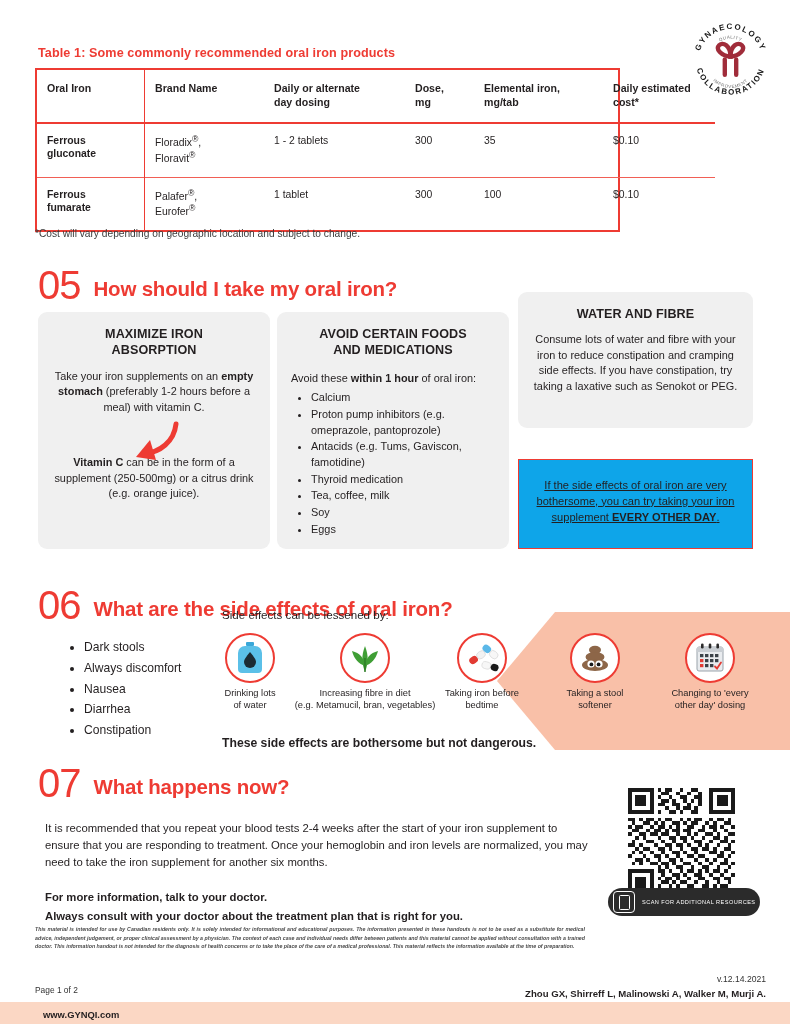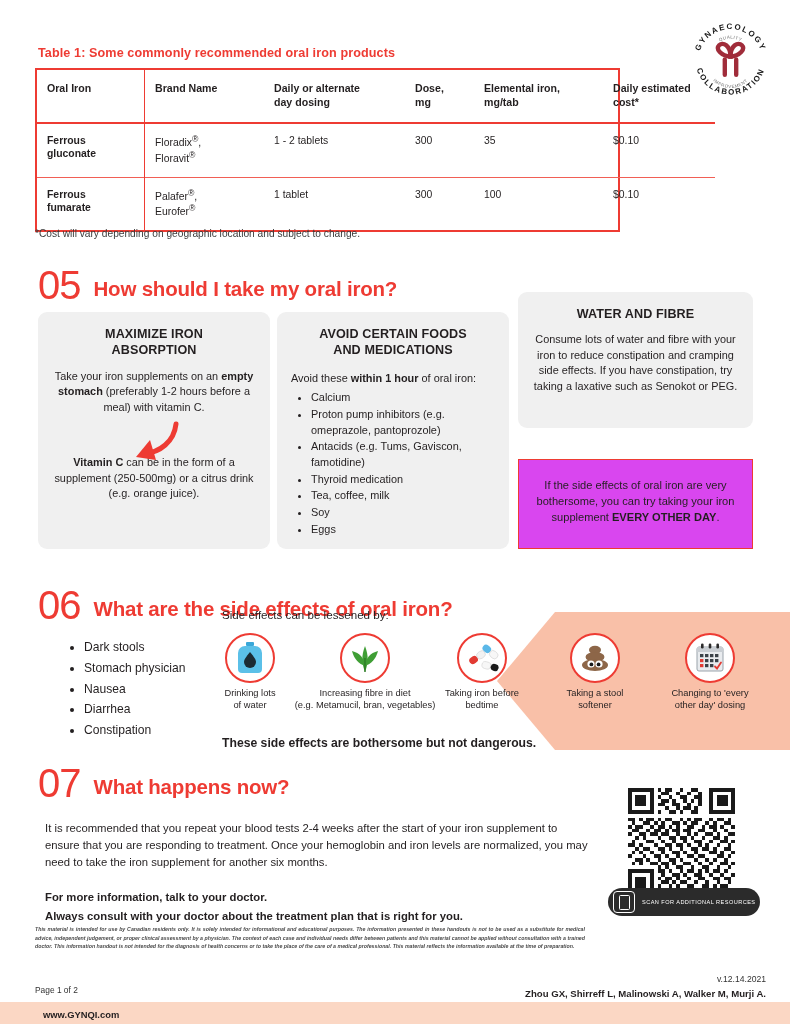--- a/index.html
+++ b/index.html
@@ -36,21 +36,21 @@
   
   .card{position:absolute;background:#f0f0f0;border-radius:9px;box-sizing:border-box;}
   .card h3{margin:0;padding:14px 10px 6px;text-align:center;font-size:12.6px;font-weight:bold;line-height:1.3;letter-spacing:.1px;}
   .card p{margin:0;padding:4px 14px 0;text-align:center;font-size:10.9px;line-height:1.42;}
   .card p.lead{text-align:left;padding:6px 10px 0 14px;}
   .card ul{margin:4px 0 0;padding:0 8px 0 34px;font-size:10.9px;line-height:1.44;}
   .card ul li{margin-bottom:1px;}
   .arrow-wrap{position:absolute;left:120px;top:420px;width:60px;height:46px;}
 
   
-  .redbox{position:absolute;border:1.4px solid #ee3b33;box-sizing:border-box;background:#d946ef;}
+  .redbox{position:absolute;border:1.4px solid #ee3b33;box-sizing:border-box;background:#0ea5e9;text-decoration:underline;}
   .redbox p{margin:0;padding:18px 14px;text-align:center;font-size:11.1px;line-height:1.42;}
   .redbox b{font-weight:bold;}
 
   
   .bullets{position:absolute;left:44px;top:625px;font-size:12.1px;line-height:1.72;}
   .lessen{position:absolute;left:222px;top:608px;font-size:11.6px;}
   .ic{position:absolute;text-align:center;}
   .ic .circ{width:46px;height:46px;border:2px solid #ee3b33;border-radius:50%;
             margin:0 auto;display:flex;align-items:center;justify-content:center;background:#fff;overflow:hidden;}
   .ic .cap{margin-top:5px;font-size:9.3px;line-height:1.25;white-space:nowrap;}
@@ -186,21 +186,21 @@
   </div>
 
   <div class="chev">
     <svg width="293" height="138" viewBox="0 0 293 138">
       <polygon points="58,0 293,0 293,138 58,138 0,69" fill="#f9c0a8"></polygon>
     </svg>
   </div>
 
   <ul class="bullets">
     <li>Dark stools</li>
-    <li>Stomach physician</li>
+    <li>Always discomfort</li>
     <li>Nausea</li>
     <li>Diarrhea</li>
     <li>Constipation</li>
   </ul>
 
   <div class="lessen">Side effects can be lessened by:</div>
 
   <div class="ic" style="left:200px;top:633px;width:100px;">
     <div class="circ">
       <svg width="28" height="34" viewBox="0 0 28 34">

